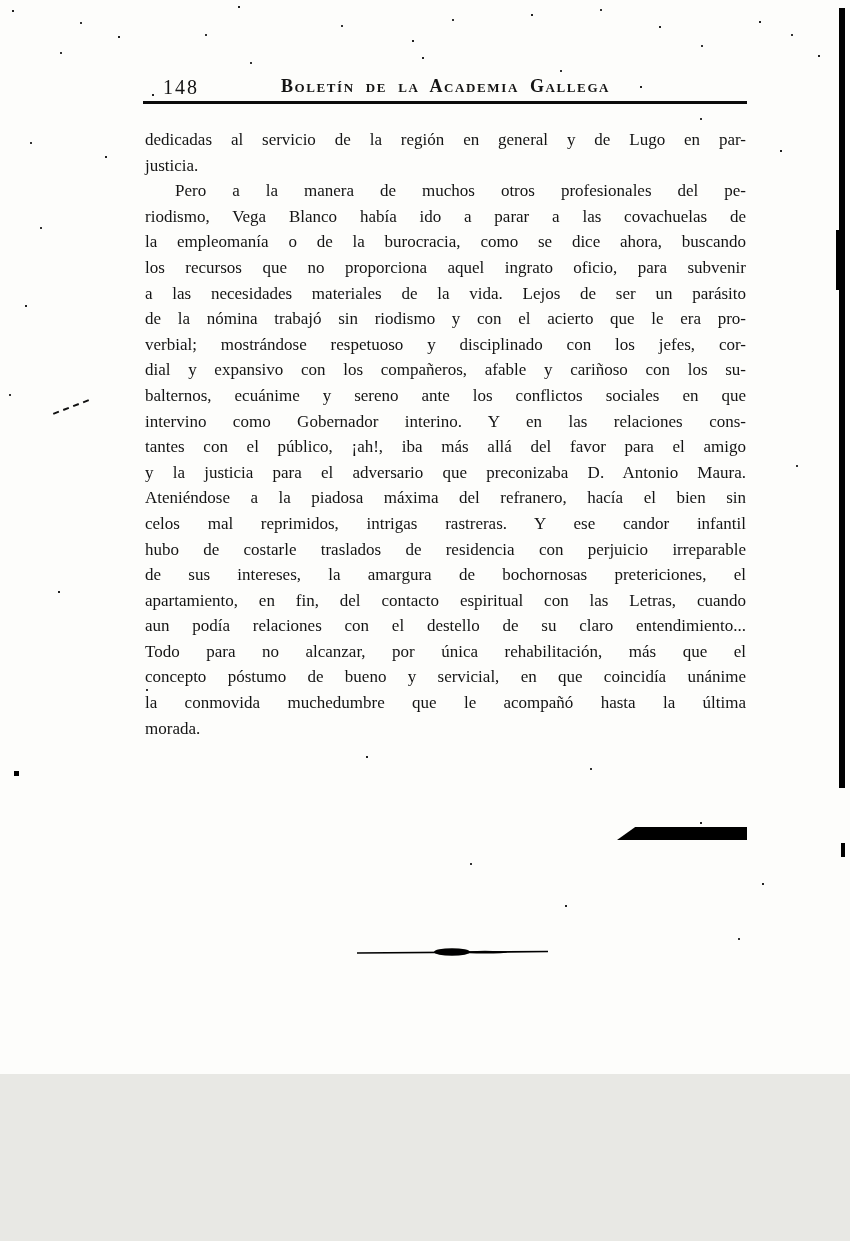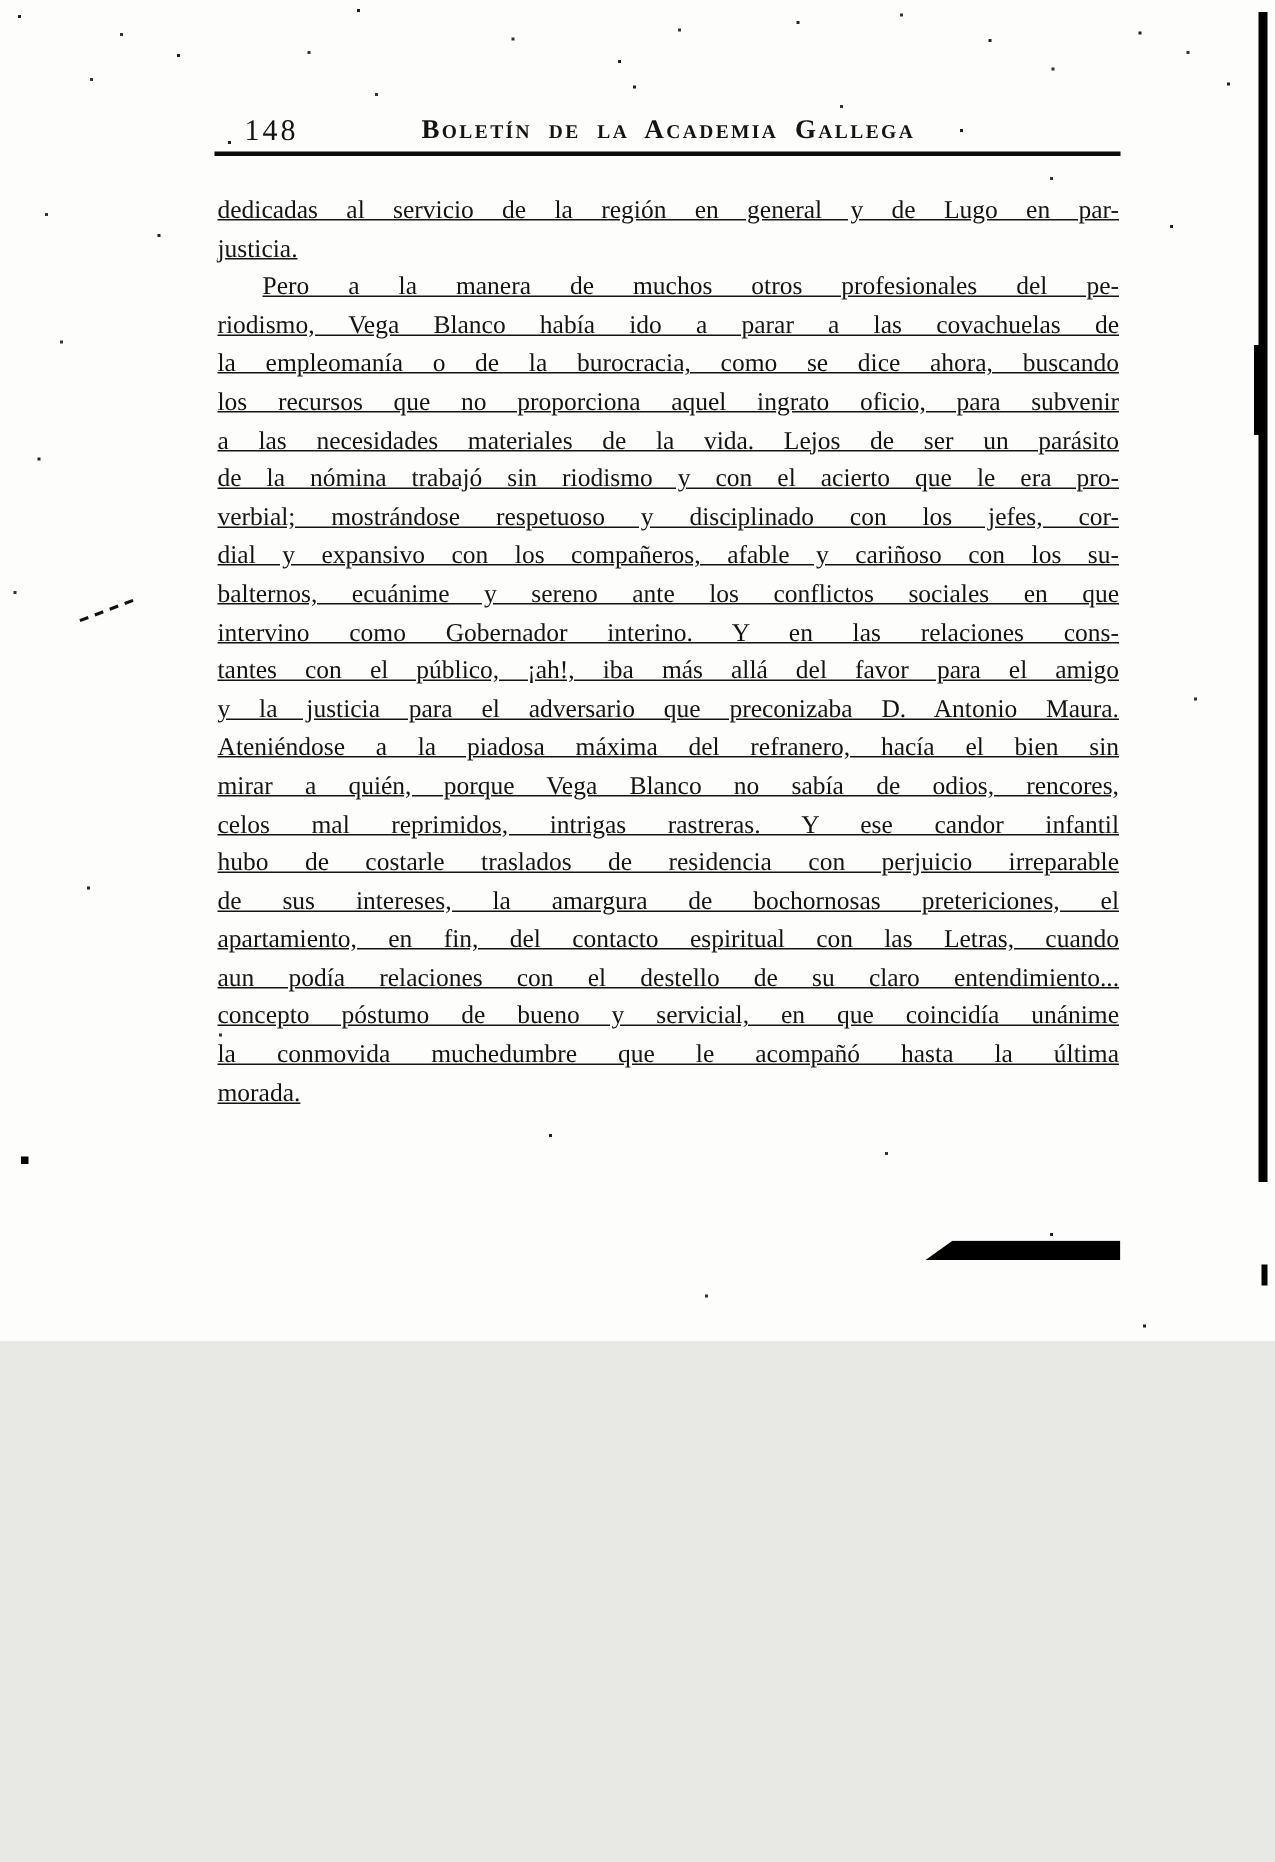--- a/index.html
+++ b/index.html
@@ -1,19 +1,19 @@
 <!DOCTYPE html>
 <html><head>
 <meta charset="utf-8">
 <style>
   html, body { margin: 0; padding: 0; background: #e8e8e4; }
   .page {
     position: relative;
     width: 850px;
-    height: 894px;
+    height: 1074px;
     margin: 0 auto;
     background: #fdfdfb;
     overflow: hidden;
     font-family: "Liberation Serif", "DejaVu Serif", serif;
     color: #141414;
   }
 
   
   .page-number {
     position: absolute;
@@ -49,21 +49,20 @@
     left: 145px;
     top: 127px;
     width: 601px;
     font-size: 17px;
     line-height: 25.6px;
     word-spacing: 1.5px;
   }
   .text-line {
     text-align: justify;
     text-align-last: justify;
-    text-decoration: underline;
   }
   .text-line.para-end { text-align-last: left; }
   .text-line.indent { text-indent: 30px; }
 
   .signature {
     position: absolute;
     left: 145px;
     top: 766px;
     width: 601px;
     box-sizing: border-box;
@@ -172,26 +171,26 @@
     <div class="text-line">los recursos que no proporciona aquel ingrato oficio, para subvenir</div>
     <div class="text-line">a las necesidades materiales de la vida. Lejos de ser un parásito</div>
     <div class="text-line">de la nómina trabajó sin riodismo y con el acierto que le era pro-</div>
     <div class="text-line">verbial; mostrándose respetuoso y disciplinado con los jefes, cor-</div>
     <div class="text-line">dial y expansivo con los compañeros, afable y cariñoso con los su-</div>
     <div class="text-line">balternos, ecuánime y sereno ante los conflictos sociales en que</div>
     <div class="text-line">intervino como Gobernador interino. Y en las relaciones cons-</div>
     <div class="text-line">tantes con el público, ¡ah!, iba más allá del favor para el amigo</div>
     <div class="text-line">y la justicia para el adversario que preconizaba D. Antonio Maura.</div>
     <div class="text-line">Ateniéndose a la piadosa máxima del refranero, hacía el bien sin</div>
-    <div class="text-line">mirar a quién, porque Vega Blanco no sabía de odios, rencores,</div>
     <div class="text-line">celos mal reprimidos, intrigas rastreras. Y ese candor infantil</div>
     <div class="text-line">hubo de costarle traslados de residencia con perjuicio irreparable</div>
     <div class="text-line">de sus intereses, la amargura de bochornosas pretericiones, el</div>
     <div class="text-line">apartamiento, en fin, del contacto espiritual con las Letras, cuando</div>
     <div class="text-line">aun podía relaciones con el destello de su claro entendimiento...</div>
+    <div class="text-line">Todo para no alcanzar, por única rehabilitación, más que el</div>
     <div class="text-line">concepto póstumo de bueno y servicial, en que coincidía unánime</div>
     <div class="text-line">la conmovida muchedumbre que le acompañó hasta la última</div>
     <div class="text-line para-end">morada.</div>
   </div>
 
 
   <div class="ink-blot"></div>
 
   <svg class="ornament" width="195" height="16" viewBox="0 0 195 16">
     <line x1="2" y1="9" x2="193" y2="7.5" stroke="#000" stroke-width="1.7"></line>

